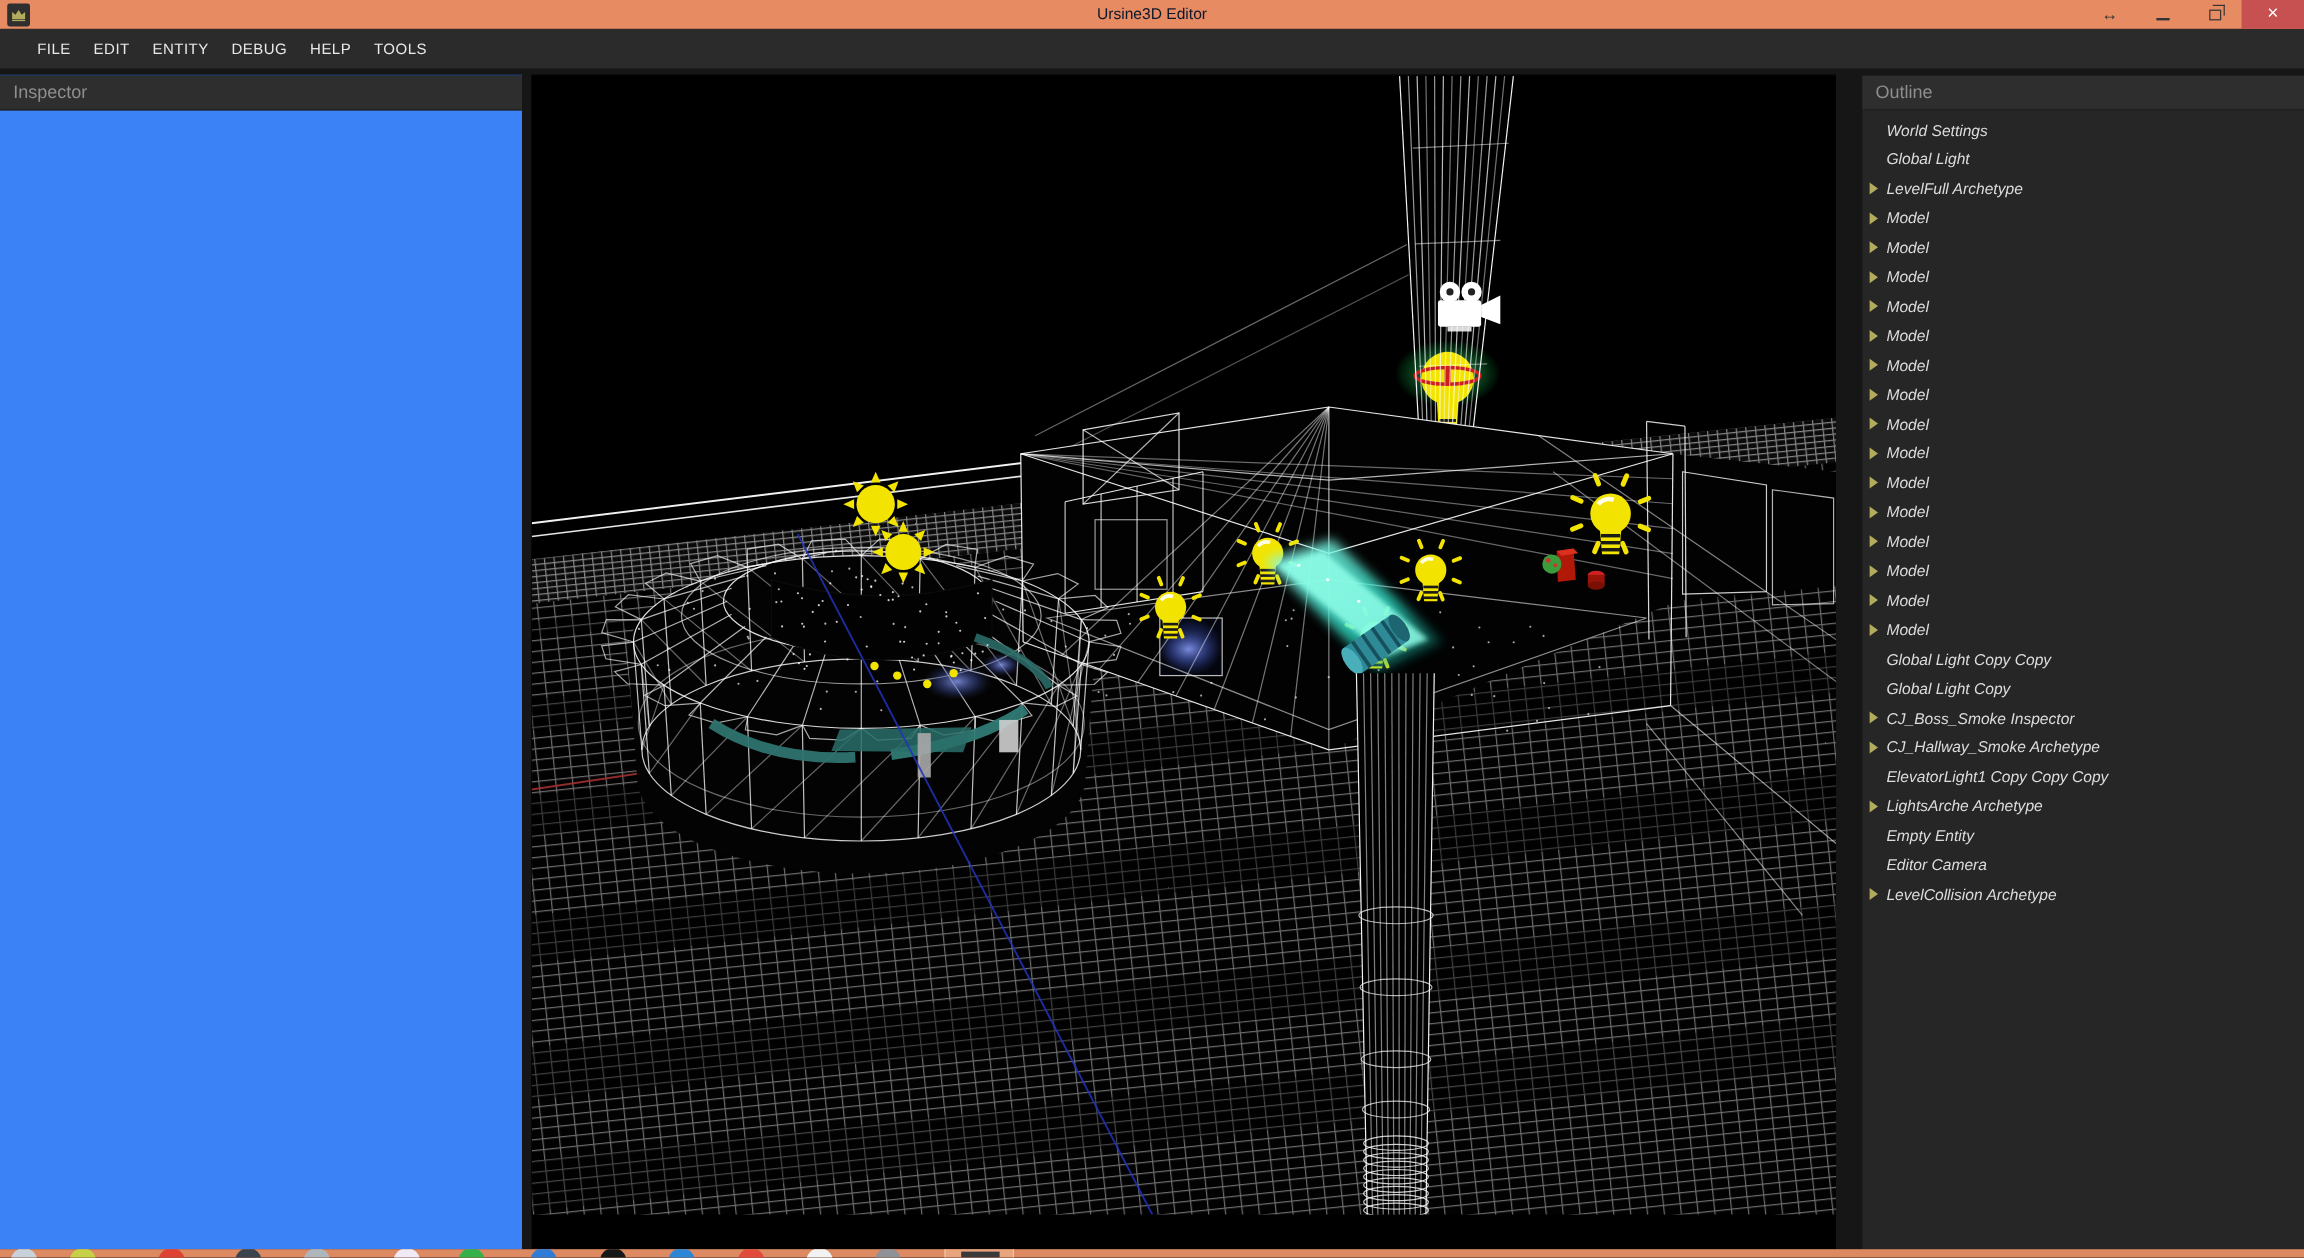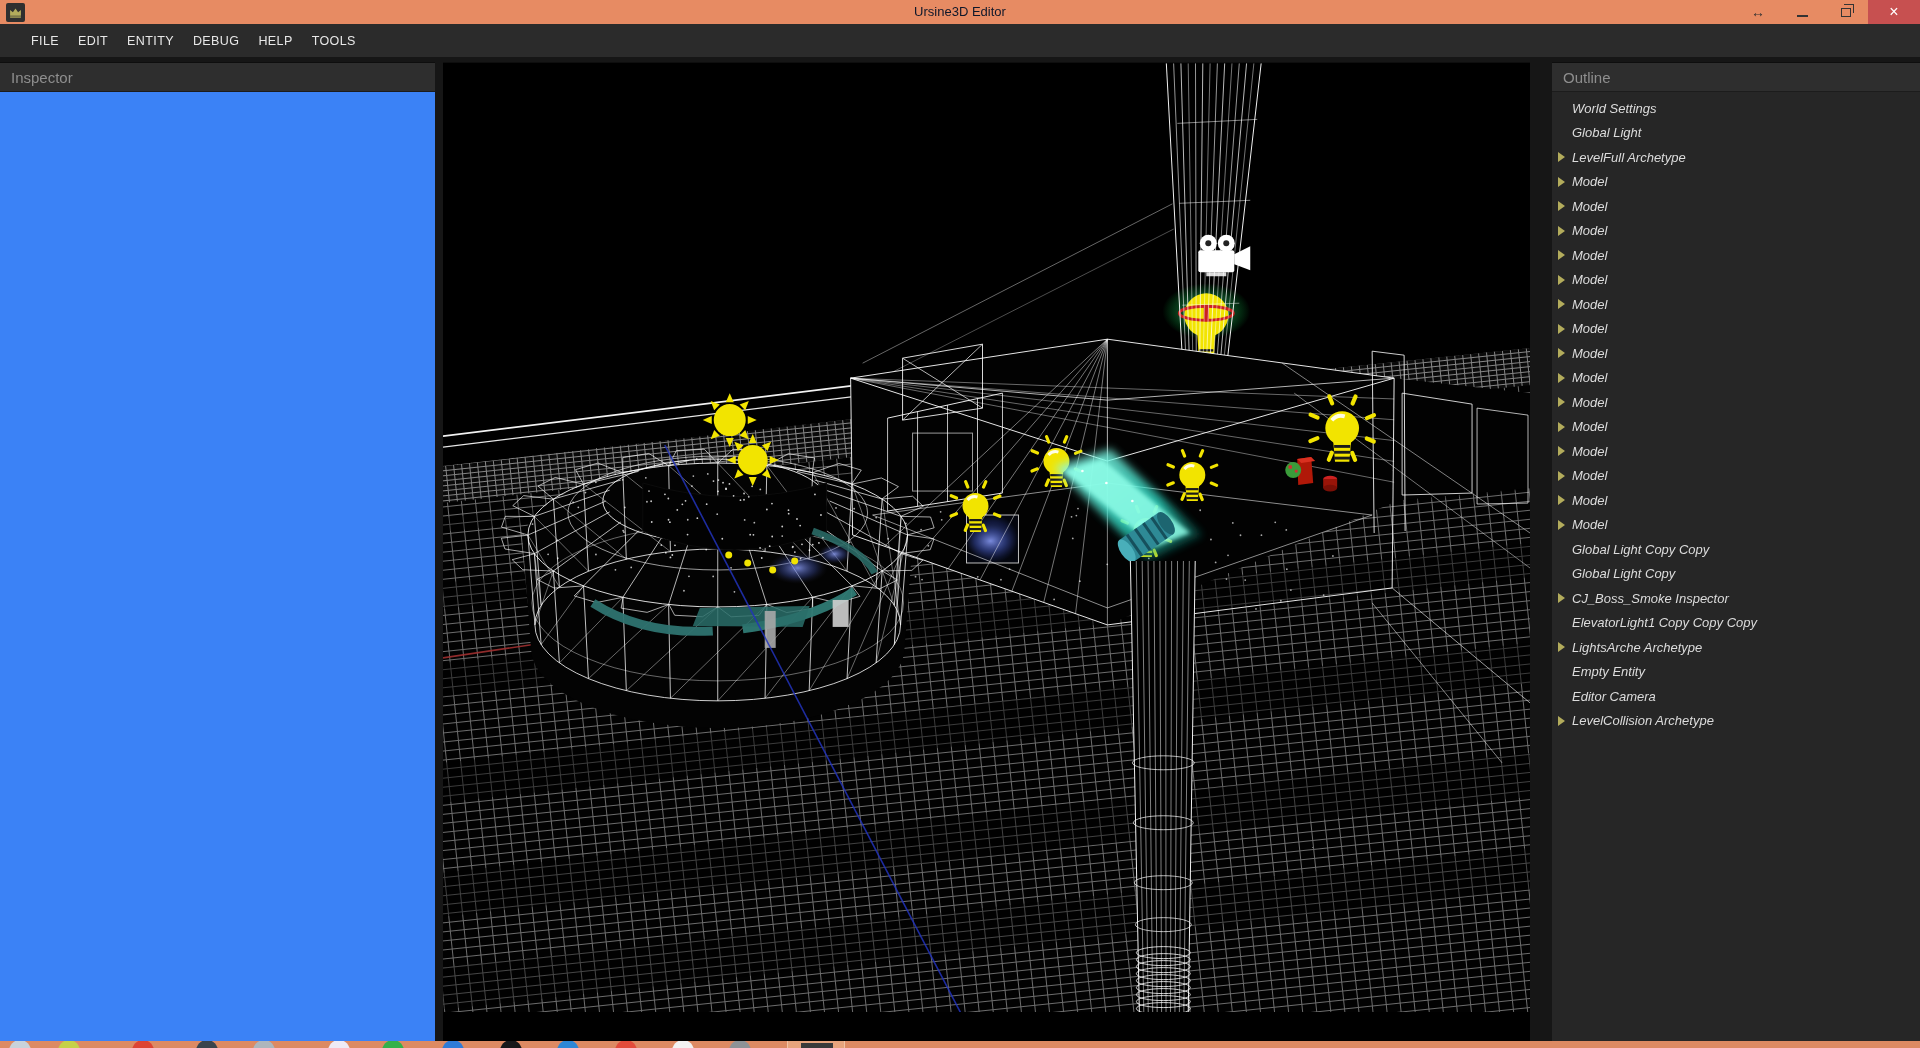--- a/index.html
+++ b/index.html
@@ -735,20 +735,24 @@
       </div>
       <div class="outline-row">
         <div class="tri hidden"></div>
         <div class="lbl">Global Light Copy</div>
       </div>
       <div class="outline-row">
         <div class="tri"></div>
         <div class="lbl">CJ_Boss_Smoke Inspector</div>
       </div>
       <div class="outline-row">
+        <div class="tri"></div>
+        <div class="lbl">CJ_Hallway_Smoke Archetype</div>
+      </div>
+      <div class="outline-row">
         <div class="tri hidden"></div>
         <div class="lbl">ElevatorLight1 Copy Copy Copy</div>
       </div>
       <div class="outline-row">
         <div class="tri"></div>
         <div class="lbl">LightsArche Archetype</div>
       </div>
       <div class="outline-row">
         <div class="tri hidden"></div>
         <div class="lbl">Empty Entity</div>

